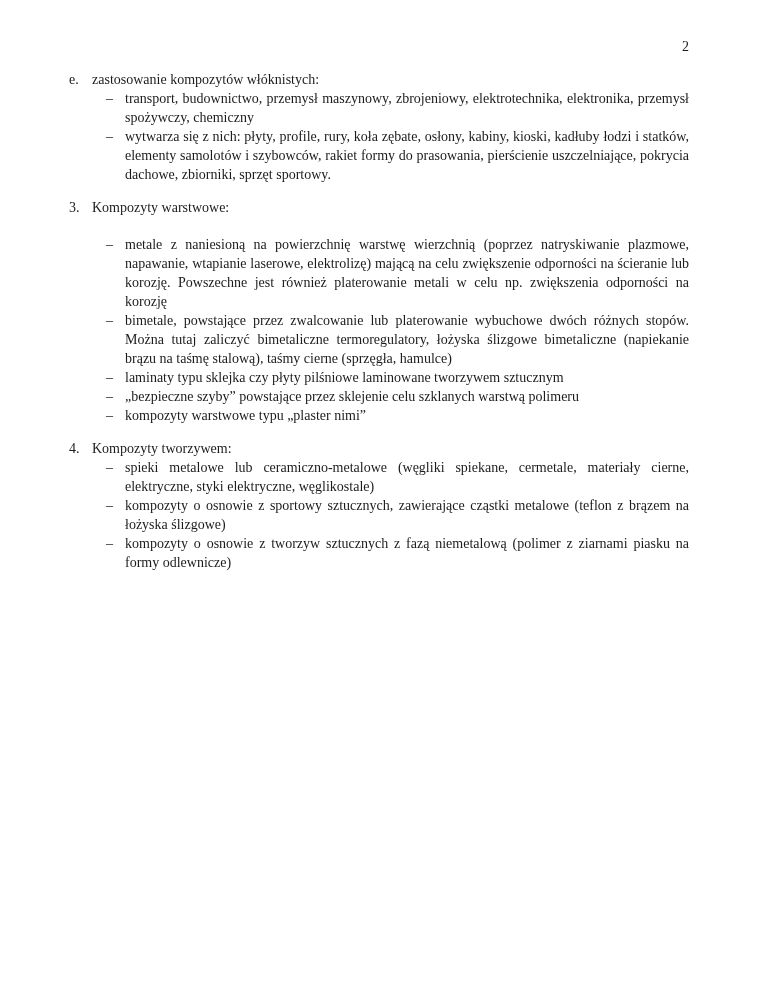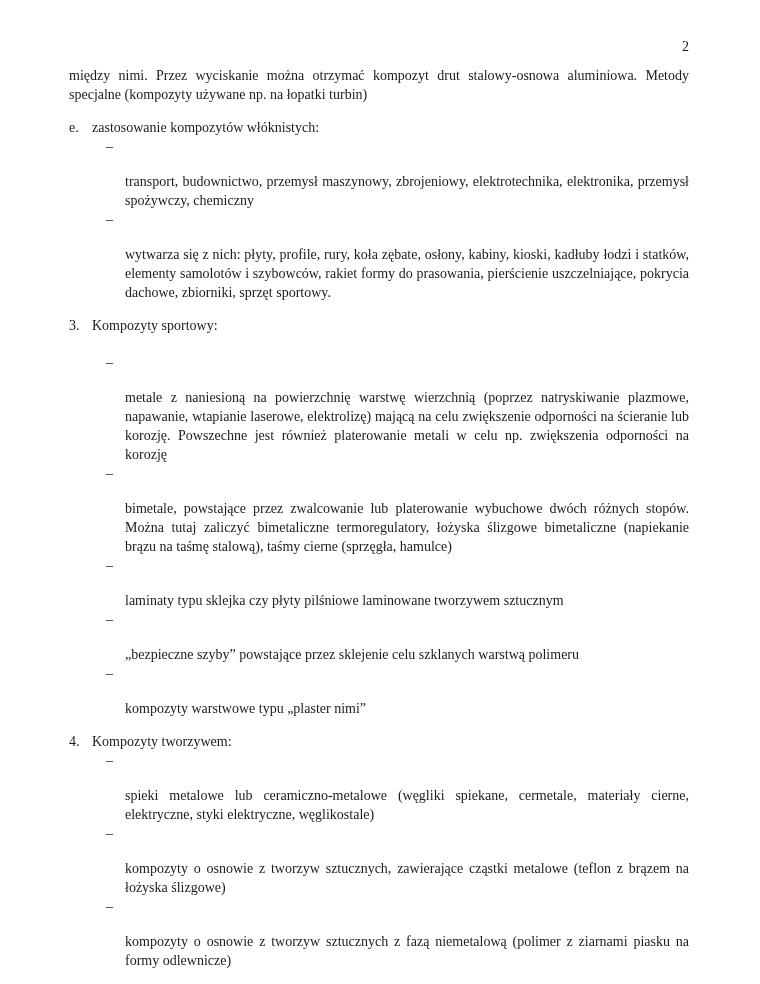--- a/index.html
+++ b/index.html
@@ -40,32 +40,30 @@
   .bullets { }
   .bullets.gap-top { margin-top: 18px; }
   .bullet { display: flex; }
   .bullet-dash {
     flex: 0 0 19px;
     margin-left: 37px;
   }
   .bullet-text {
     flex: 1;
     text-align: justify;
-    margin-top: 35px;
   }
 </style>
 </head>
 <body>
 
 <div class="page">
   <div class="content">
 
     <div class="page-number">2</div>
 
-    <p class="paragraph">między nimi. Przez wyciskanie można otrzymać kompozyt drut stalowy-osnowa aluminiowa. Metody specjalne (kompozyty używane np. na łopatki turbin)</p>
 
     <div class="section">
       <div class="section-heading">
         <span class="section-marker">e.</span>
         <span class="section-title">zastosowanie kompozytów włóknistych:</span>
       </div>
       <div class="bullets">
         <div class="bullet">
           <span class="bullet-dash">–</span>
           <span class="bullet-text">transport, budownictwo, przemysł maszynowy, zbrojeniowy, elektrotechnika, elektronika, przemysł spożywczy, chemiczny</span>
@@ -73,21 +71,21 @@
         <div class="bullet">
           <span class="bullet-dash">–</span>
           <span class="bullet-text">wytwarza się z nich: płyty, profile, rury, koła zębate, osłony, kabiny, kioski, kadłuby łodzi i statków, elementy samolotów i szybowców, rakiet formy do prasowania, pierścienie uszczelniające, pokrycia dachowe, zbiorniki, sprzęt sportowy.</span>
         </div>
       </div>
     </div>
 
     <div class="section">
       <div class="section-heading">
         <span class="section-marker">3.</span>
-        <span class="section-title">Kompozyty sportowy:</span>
+        <span class="section-title">Kompozyty warstwowe:</span>
       </div>
       <div class="bullets gap-top">
         <div class="bullet">
           <span class="bullet-dash">–</span>
           <span class="bullet-text">metale z naniesioną na powierzchnię warstwę wierzchnią (poprzez natryskiwanie plazmowe, napawanie, wtapianie laserowe, elektrolizę) mającą na celu zwiększenie odporności na ścieranie lub korozję. Powszechne jest również platerowanie metali w celu np. zwiększenia odporności na korozję</span>
         </div>
         <div class="bullet">
           <span class="bullet-dash">–</span>
           <span class="bullet-text">bimetale, powstające przez zwalcowanie lub platerowanie wybuchowe dwóch różnych stopów. Można tutaj zaliczyć bimetaliczne termoregulatory, łożyska ślizgowe bimetaliczne (napiekanie brązu na taśmę stalową), taśmy cierne (sprzęgła, hamulce)</span>
         </div>
@@ -111,21 +109,21 @@
         <span class="section-marker">4.</span>
         <span class="section-title">Kompozyty tworzywem:</span>
       </div>
       <div class="bullets">
         <div class="bullet">
           <span class="bullet-dash">–</span>
           <span class="bullet-text">spieki metalowe lub ceramiczno-metalowe (węgliki spiekane, cermetale, materiały cierne, elektryczne, styki elektryczne, węglikostale)</span>
         </div>
         <div class="bullet">
           <span class="bullet-dash">–</span>
-          <span class="bullet-text">kompozyty o osnowie z tworzyw sztucznych, zawierające cząstki metalowe (teflon z brązem na łożyska ślizgowe)</span>
+          <span class="bullet-text">kompozyty o osnowie z sportowy sztucznych, zawierające cząstki metalowe (teflon z brązem na łożyska ślizgowe)</span>
         </div>
         <div class="bullet">
           <span class="bullet-dash">–</span>
           <span class="bullet-text">kompozyty o osnowie z tworzyw sztucznych z fazą niemetalową (polimer z ziarnami piasku na formy odlewnicze)</span>
         </div>
       </div>
     </div>
 
   </div>
 </div>

